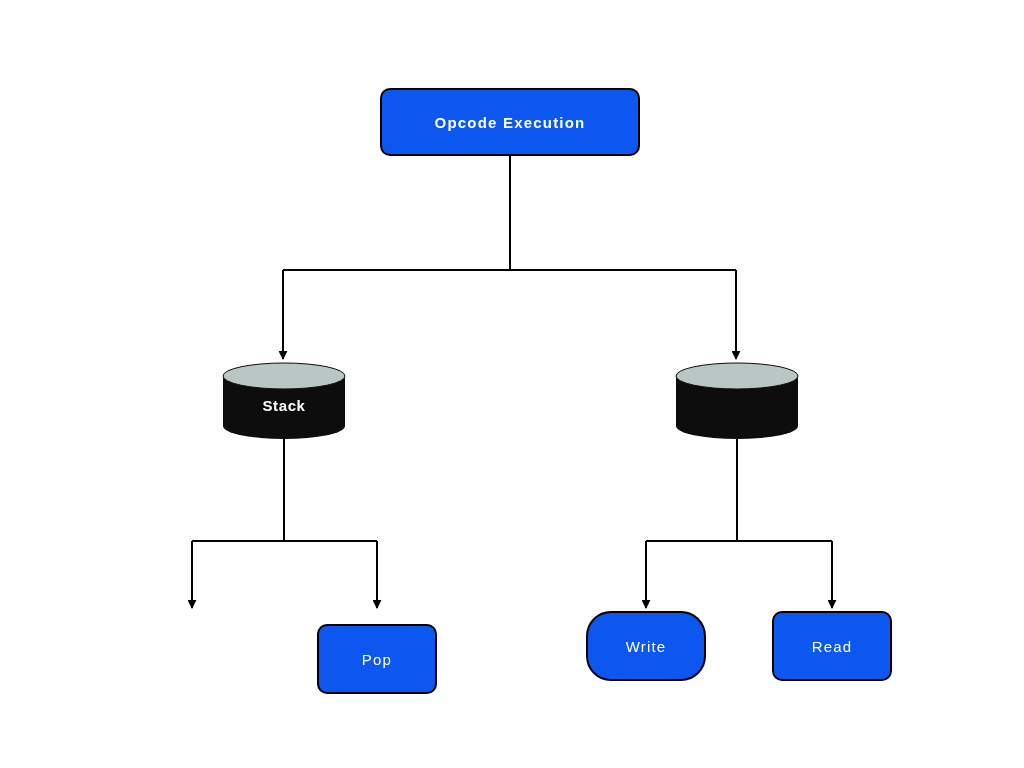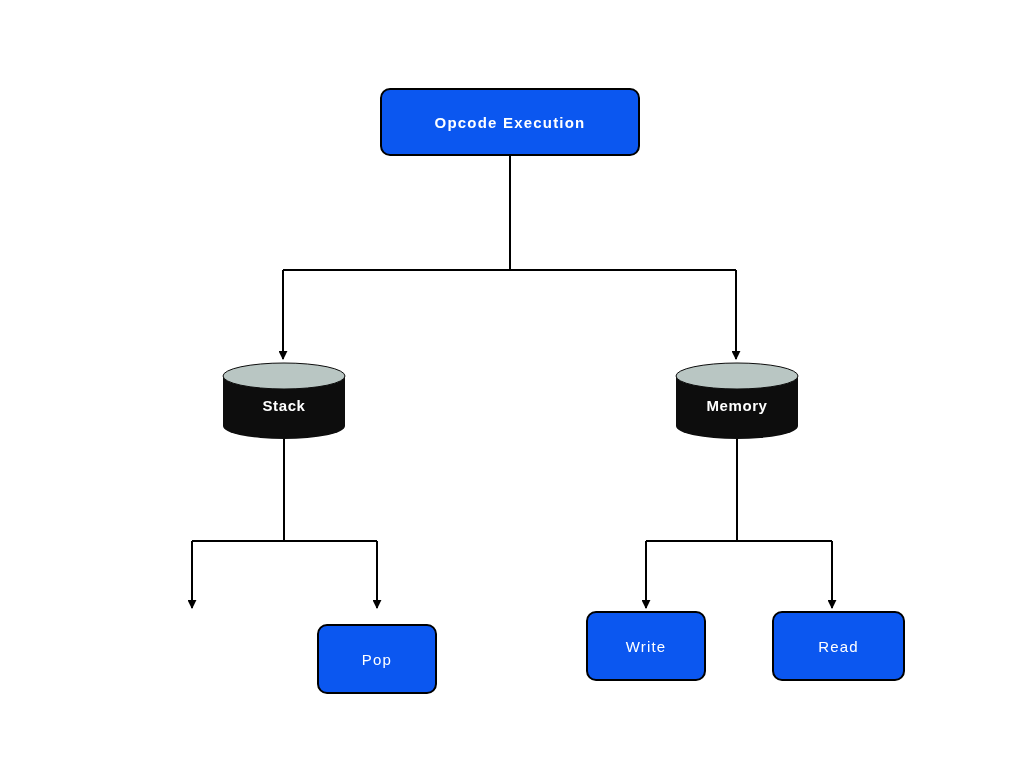--- a/index.html
+++ b/index.html
@@ -21,22 +21,22 @@
   .node{
     position:absolute;display:flex;align-items:center;justify-content:center;
     background:var(--node-fill);color:var(--node-text);
     border:2px solid #000;border-radius:10px;
     font-size:15px;letter-spacing:1.2px;box-sizing:border-box;
     cursor:default;
   }
   .node-opcode{left:380px;top:88px;width:260px;height:68px;font-weight:bold;}
   .node-push {left:133px;top:611px;width:119px;height:70px;}
   .node-pop  {left:317px;top:611px;width:120px;height:70px;margin-top:13px;}
-  .node-write{left:586px;top:611px;width:120px;height:70px;}
-  .node-read {left:772px;top:611px;width:133px;height:70px;}
+  .node-write{left:586px;top:611px;width:120px;height:70px;border-radius:25px;}
+  .node-read {left:772px;top:611px;width:120px;height:70px;}
   .cylinder{position:absolute;width:124px;height:78px;}
   .cyl-stack {left:222px;top:362px;}
   .cyl-memory{left:675px;top:362px;}
   .cylinder svg{position:absolute;left:0;top:0;}
   .cyl-label{
     position:absolute;left:0;top:14px;width:100%;height:58px;
     display:flex;align-items:center;justify-content:center;
     color:#fff;font-weight:bold;font-size:15px;letter-spacing:0.6px;
   }
   .cyl-body{fill:var(--cyl-body);}
@@ -81,21 +81,20 @@
       <ellipse class="cyl-ellipse" cx="62" cy="14" rx="61" ry="13"></ellipse>
     </svg>
     <div class="cyl-label">Stack</div>
   </div>
 
   <div class="cylinder cyl-memory">
     <svg width="124" height="78" viewBox="0 0 124 78">
       <path class="cyl-body" d="M1 14 L1 64 A61 13 0 0 0 123 64 L123 14 Z"></path>
       <ellipse class="cyl-ellipse" cx="62" cy="14" rx="61" ry="13"></ellipse>
     </svg>
-    <div class="cyl-label">Memory</div>
   </div>
 
   <div class="node node-pop">
     <span>Pop</span>
   </div>
   <div class="node node-write">
     <span>Write</span>
   </div>
   <div class="node node-read">
     <span>Read</span>

